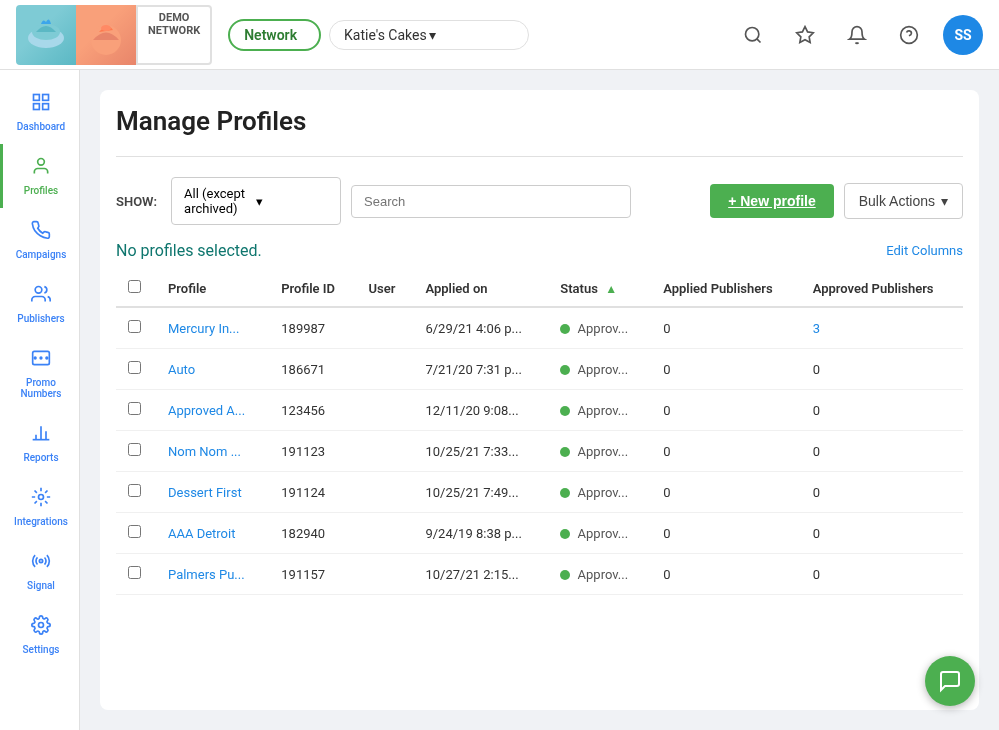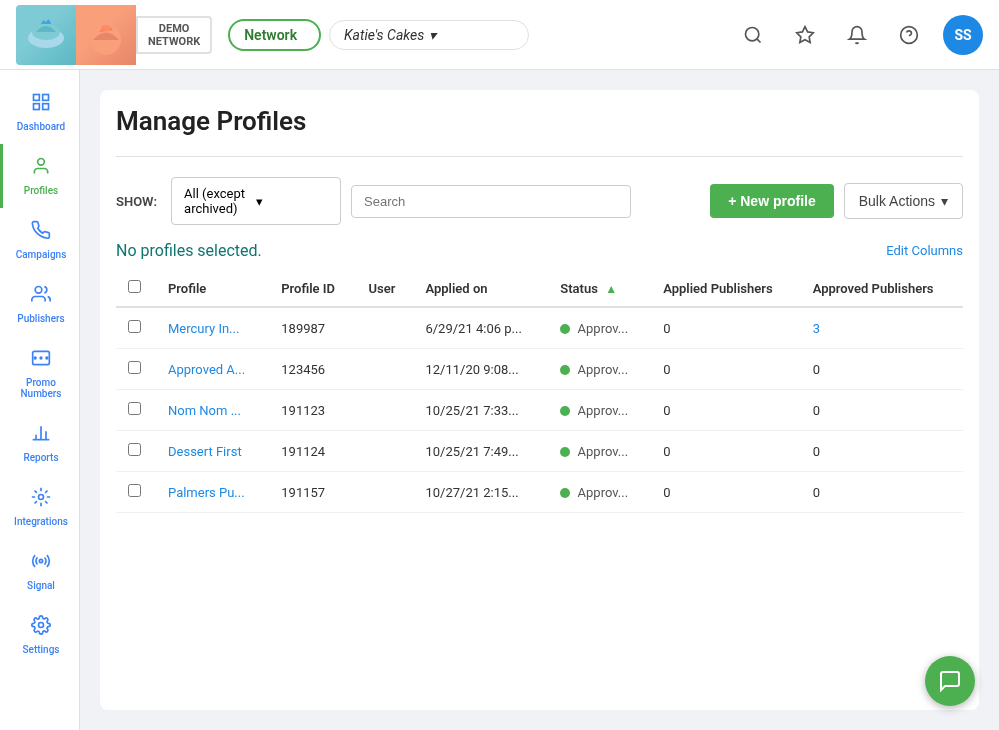--- a/index.html
+++ b/index.html
@@ -4,38 +4,38 @@
   <style>
     * { box-sizing: border-box; margin: 0; padding: 0; }
     body { font-family: -apple-system, BlinkMacSystemFont, 'Segoe UI', Roboto, sans-serif; background: #f0f2f5; height: 730px; width: 999px; overflow: hidden; }
 
     
     .navbar {
       display: flex; align-items: center; background: #fff;
       height: 70px; padding: 0 16px; border-bottom: 1px solid #e0e0e0;
       position: fixed; top: 0; left: 0; right: 0; z-index: 100;
     }
-    .logo-area { display: flex; align-items: center; gap: 0; margin-right: 16px; }
+    .logo-area { display: flex; gap: 0; margin-right: 16px; }
     .logo-img1 { width: 60px; height: 60px; background: linear-gradient(135deg, #7ecbd5 40%, #5bb8c4 100%); border-radius: 4px 0 0 4px; display: flex; align-items: center; justify-content: center; overflow: hidden; }
     .logo-img2 { width: 60px; height: 60px; background: linear-gradient(135deg, #f9a07a 40%, #e8856a 100%); border-radius: 0; display: flex; align-items: center; justify-content: center; overflow: hidden; }
     .logo-text { background: #fff; border: 2px solid #e0e0e0; border-radius: 0 4px 4px 0; padding: 4px 10px; text-align: center; }
     .logo-text .demo { font-size: 11px; font-weight: 700; color: #555; }
     .logo-text .network { font-size: 11px; font-weight: 700; color: #555; }
 
     .network-selector {
       display: flex; align-items: center; border: 2px solid #4caf50; border-radius: 20px;
       padding: 6px 14px; margin-right: 8px; cursor: pointer; background: #fff;
     }
     .network-selector span { color: #2e7d32; font-weight: 600; font-size: 14px; margin-right: 8px; }
 
     .account-selector {
       display: flex; align-items: center; border: 1px solid #e0e0e0; border-radius: 20px;
       padding: 6px 14px; cursor: pointer; background: #fff; min-width: 200px;
     }
-    .account-selector span { font-size: 14px; color: #333; flex: 1; font-style: italic; }
+    .account-selector span { font-size: 14px; color: #333; flex: 1; }
 
     .nav-icons { margin-left: auto; display: flex; align-items: center; gap: 16px; }
     .nav-icon-btn { background: none; border: none; cursor: pointer; color: #555; font-size: 20px; width: 36px; height: 36px; display: flex; align-items: center; justify-content: center; border-radius: 50%; }
     .avatar { width: 40px; height: 40px; border-radius: 50%; background: #1e88e5; color: #fff; font-size: 14px; font-weight: 700; display: flex; align-items: center; justify-content: center; cursor: pointer; }
 
     
     .app-body { display: flex; margin-top: 70px; height: calc(730px - 70px); }
 
     
     .sidebar {
@@ -69,21 +69,21 @@
     }
     .show-select span { flex: 1; }
     .search-input-wrap { flex: 1; max-width: 280px; }
     .search-input {
       width: 100%; border: 1px solid #ccc; border-radius: 4px; padding: 8px 12px;
       font-size: 13px; outline: none;
     }
     .btn-new-profile {
       background: #4caf50; color: #fff; border: none; border-radius: 4px;
       padding: 9px 18px; font-size: 14px; font-weight: 600; cursor: pointer;
-      display: flex; align-items: center; gap: 6px; margin-left: auto;
+      display: flex; align-items: center; gap: 6px; margin-left: auto; text-decoration: underline;
     }
     .btn-bulk-actions {
       border: 1px solid #ccc; background: #fff; border-radius: 4px;
       padding: 9px 14px; font-size: 14px; cursor: pointer; display: flex; gap: 6px; color: #444;
     }
 
     
     .status-bar { display: flex; align-items: center; justify-content: space-between; margin-bottom: 10px; }
     .no-selected { font-size: 16px; color: #0f766e; }
     .edit-columns { font-size: 13px; color: #1e88e5; cursor: pointer; text-decoration: none; }
@@ -339,20 +339,37 @@
       <span class="status-text">Approv...</span>
     </td>
     <td>0</td>
     <td><a class="approved-link">3</a></td>
   </tr>
             <tr>
     <td class="checkbox-col">
       <input type="checkbox" style="">
     </td>
     <td>
+      <a class="profile-link">Auto</a>
+    </td>
+    <td>186671</td>
+    <td></td>
+    <td>7/21/20 7:31 p...</td>
+    <td>
+      <span class="status-dot"></span>
+      <span class="status-text">Approv...</span>
+    </td>
+    <td>0</td>
+    <td>0</td>
+  </tr>
+            <tr>
+    <td class="checkbox-col">
+      <input type="checkbox" style="">
+    </td>
+    <td>
       <a class="profile-link">Approved A...</a>
     </td>
     <td>123456</td>
     <td></td>
     <td>12/11/20 9:08...</td>
     <td>
       <span class="status-dot"></span>
       <span class="status-text">Approv...</span>
     </td>
     <td>0</td>
@@ -378,20 +395,37 @@
             <tr>
     <td class="checkbox-col">
       <input type="checkbox" style="">
     </td>
     <td>
       <a class="profile-link">Dessert First</a>
     </td>
     <td>191124</td>
     <td></td>
     <td>10/25/21 7:49...</td>
+    <td>
+      <span class="status-dot"></span>
+      <span class="status-text">Approv...</span>
+    </td>
+    <td>0</td>
+    <td>0</td>
+  </tr>
+            <tr>
+    <td class="checkbox-col">
+      <input type="checkbox" style="">
+    </td>
+    <td>
+      <a class="profile-link">AAA Detroit</a>
+    </td>
+    <td>182940</td>
+    <td></td>
+    <td>9/24/19 8:38 p...</td>
     <td>
       <span class="status-dot"></span>
       <span class="status-text">Approv...</span>
     </td>
     <td>0</td>
     <td>0</td>
   </tr>
             <tr>
     <td class="checkbox-col">
       <input type="checkbox" style="">

